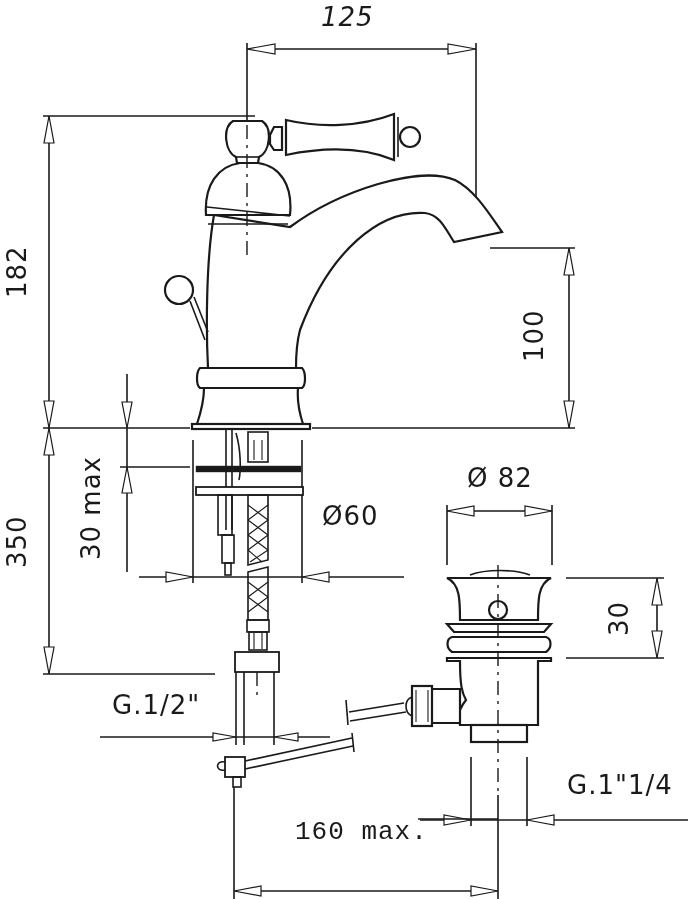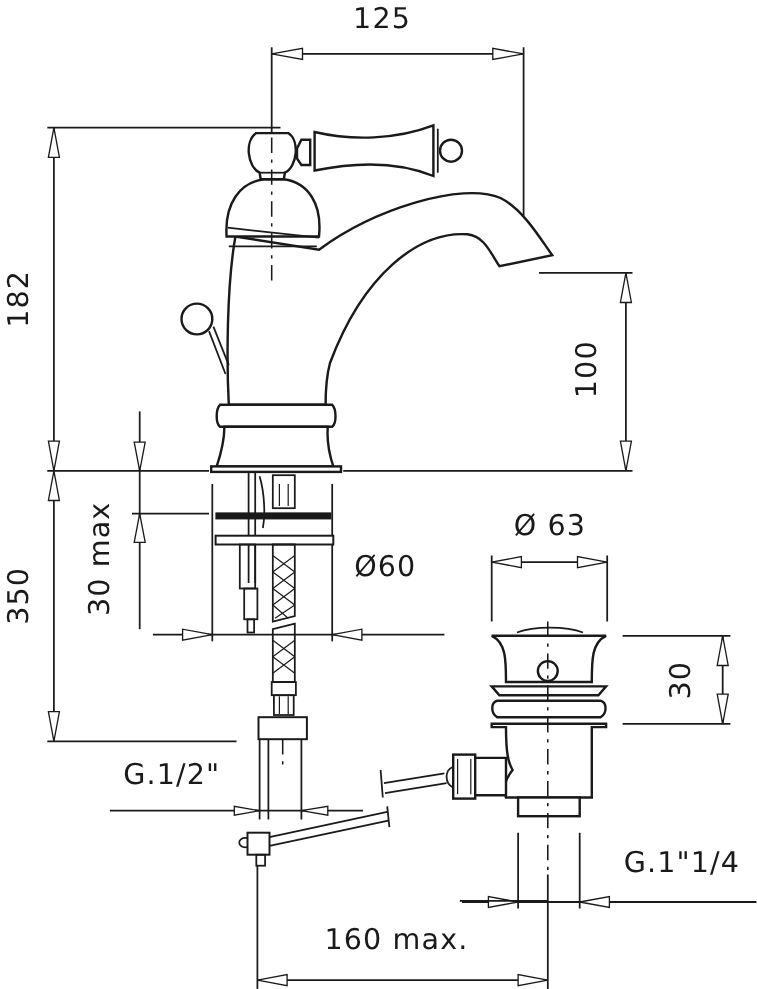--- a/index.html
+++ b/index.html
@@ -190,24 +190,24 @@
 
   <g>
     <line class="ln" x1="498" y1="795" x2="498" y2="899"></line>
     <line class="ln" x1="418" y1="819" x2="498" y2="819"></line>
     <line class="ln" x1="234" y1="891" x2="498" y2="891"></line>
     <path class="arrow" d="M234,891 L261,886 L261,896 Z"></path>
     <path class="arrow" d="M498,891 L471,886 L471,896 Z"></path>
   </g>
 </svg>
 
-<div class="dimlabel" style="left:321px; top:2px;">125</div>
+<div class="dimlabel" style="left:321px; top:2px;font-style:italic;">125</div>
 <div class="dimlabel" style="left:2px; top:298px; transform:rotate(-90deg);">182</div>
 <div class="dimlabel" style="left:519px; top:362px; transform:rotate(-90deg);">100</div>
 <div class="dimlabel" style="left:2px; top:568px; transform:rotate(-90deg);">350</div>
 <div class="dimlabel" style="left:76px; top:560px; transform:rotate(-90deg);">30 max</div>
 <div class="dimlabel" style="left:322px; top:501px;">Ø60</div>
-<div class="dimlabel" style="left:467px; top:463px;">Ø 63</div>
+<div class="dimlabel" style="left:467px; top:463px;">Ø 82</div>
 <div class="dimlabel" style="left:604px; top:636px; transform:rotate(-90deg);">30</div>
 <div class="dimlabel" style="left:112px; top:690px;">G.1/2"</div>
 <div class="dimlabel" style="left:567px; top:770px;">G.1"1/4</div>
-<div class="dimlabel" style="left:295px; top:840px;">160 max.</div>
+<div class="dimlabel" style="left:295px; top:817px;font-family:Liberation Mono, monospace;">160 max.</div>
 </div>
 
 </body></html>

